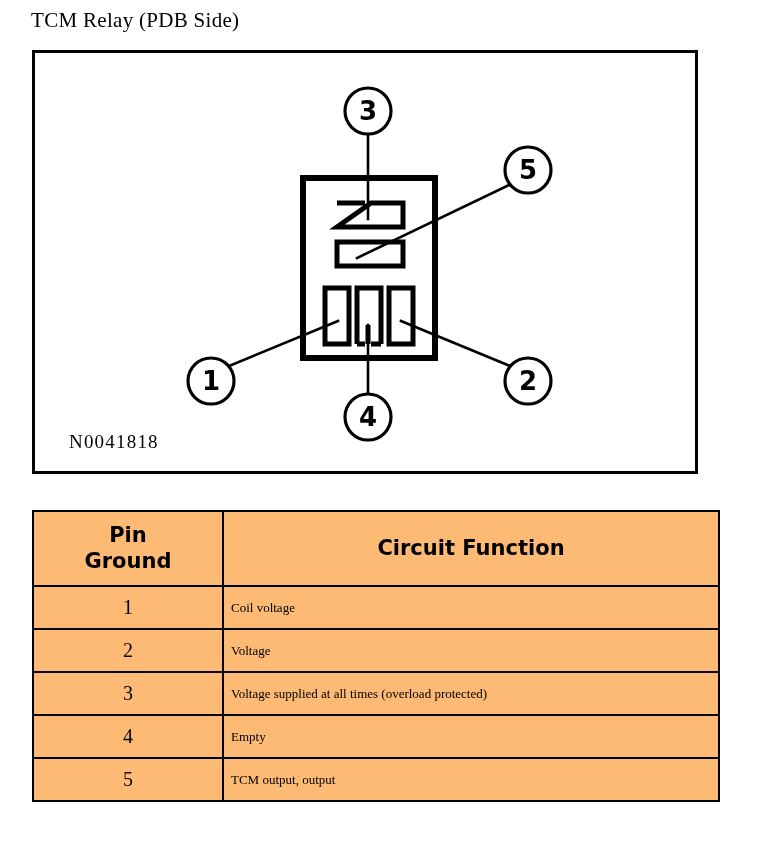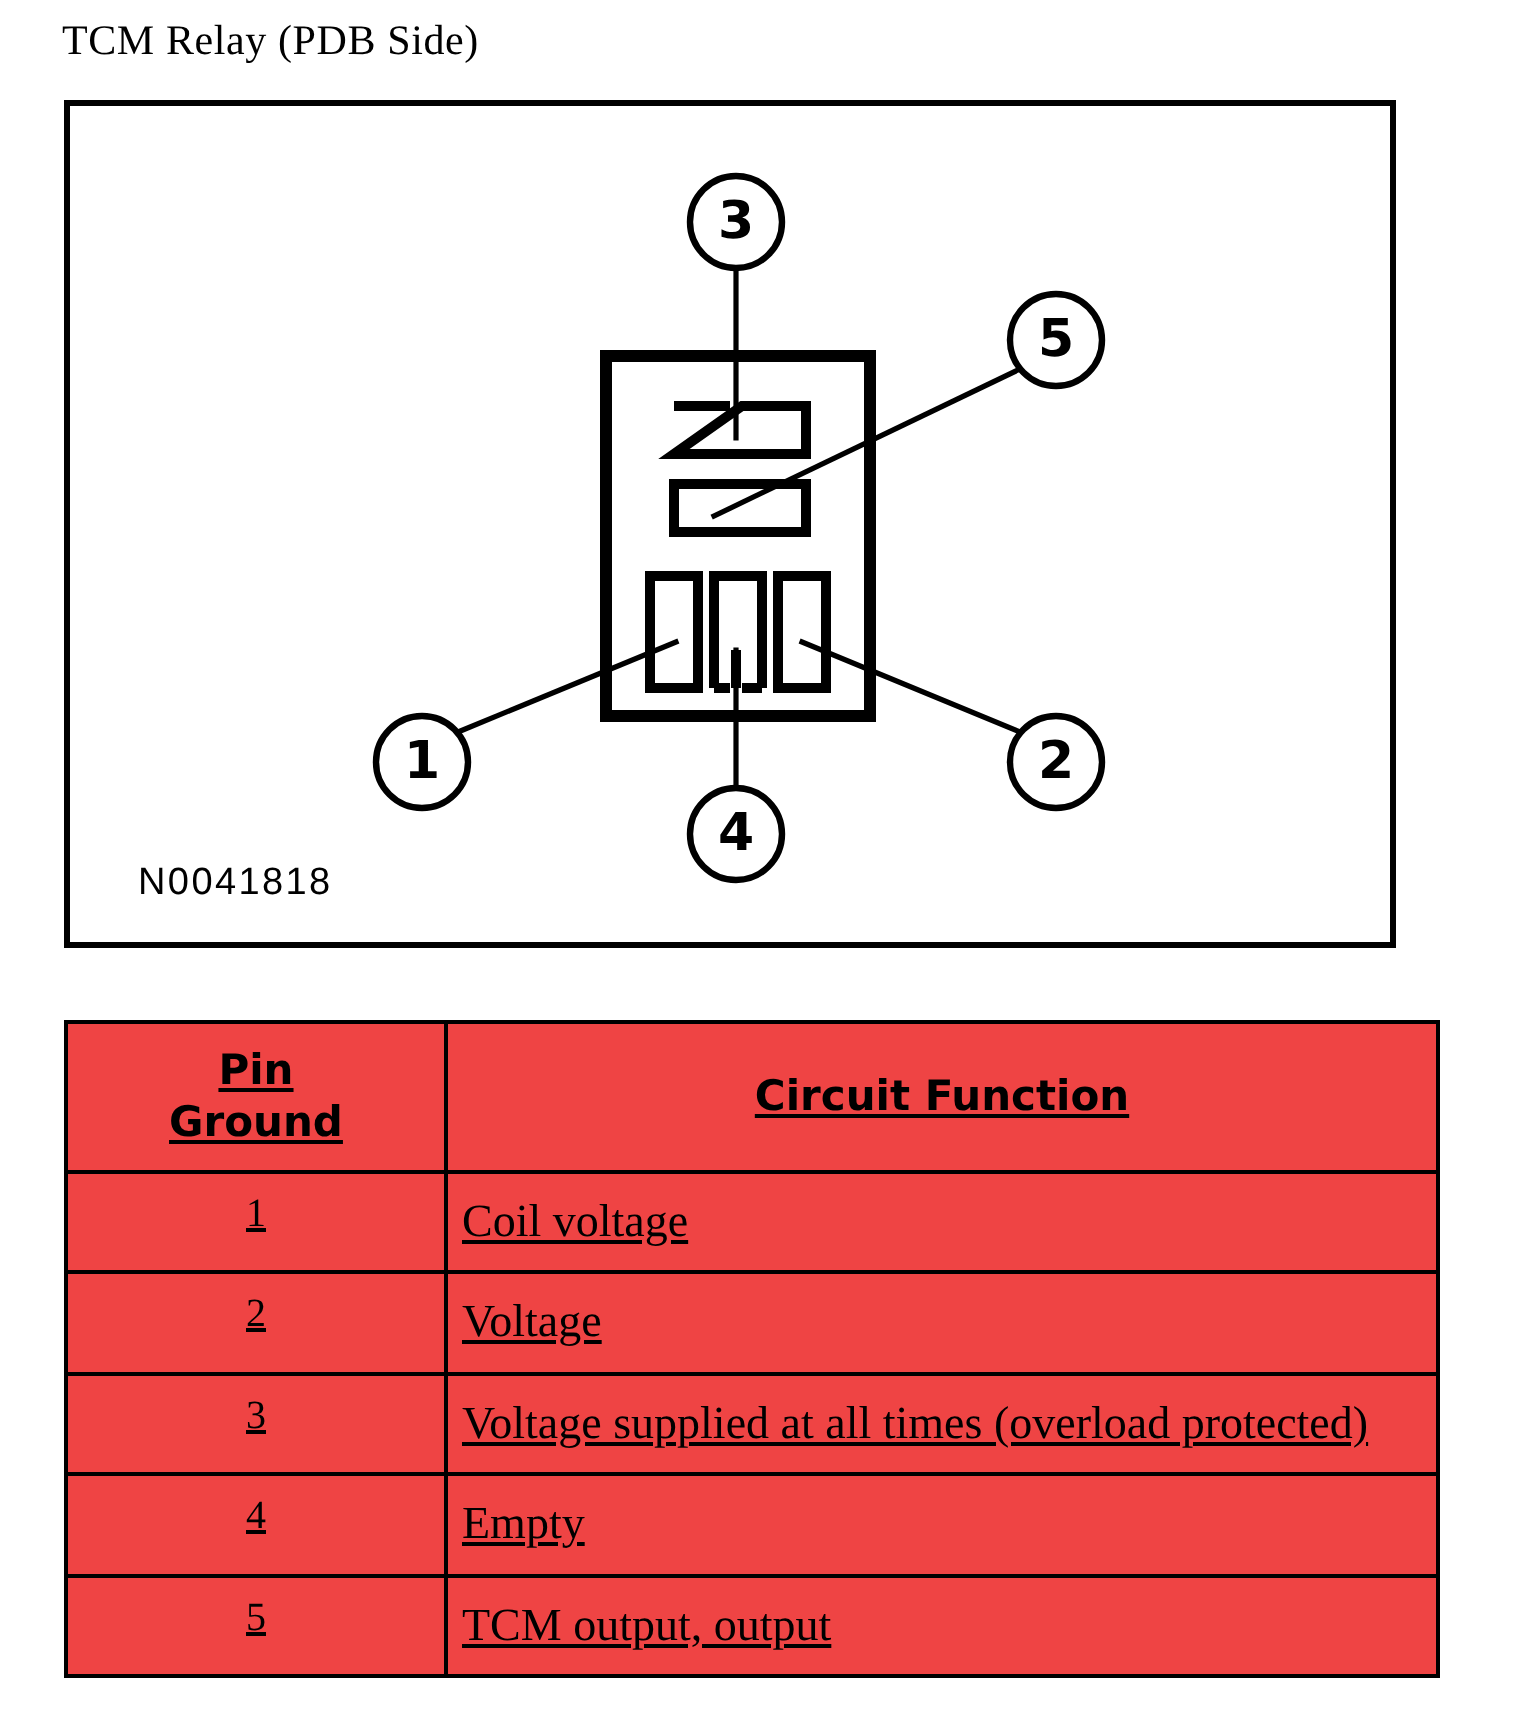--- a/index.html
+++ b/index.html
@@ -47,36 +47,35 @@
     width: 100%;
     height: 100%;
     display: block;
   }
 
   
   #figure-code {
     position: absolute;
     left: 34px;
     top: 12px;
-    font-family: Liberation Sans, sans-serif;
+    font-family: Liberation Serif, serif;
     font-size: 19px;
     letter-spacing: 1.2px;
     white-space: nowrap;
   }
 
   
   #pin-table {
     position: absolute;
     left: 32px;
     top: 510px;
     width: 666px;
     border-collapse: collapse;
     table-layout: fixed;
-    background: #ef4444;
-    text-decoration: underline;
+    background: #fdba74;
   }
   #pin-table th,
   #pin-table td {
     border: 2px solid #000000;
     padding: 0;
     vertical-align: middle;
   }
   #pin-table thead th {
     font-family: "DejaVu Sans", sans-serif;
     font-weight: bold;
@@ -90,21 +89,21 @@
 
   #pin-table tbody td.pin-num {
     font-family: "Liberation Serif", serif;
     font-size: 20px;
     text-align: center;
     padding: 9px 4px;
     vertical-align: top;
   }
   #pin-table tbody td.pin-func {
     font-family: "Liberation Serif", serif;
-    font-size: 23px;
+    font-size: 13px;
     text-align: left;
     padding: 9px 10px 9px 7px;
     line-height: 1.32;
   }
 </style>
 </head>
 <body>
 
 <div id="page-title">TCM Relay (PDB Side)</div>
 

